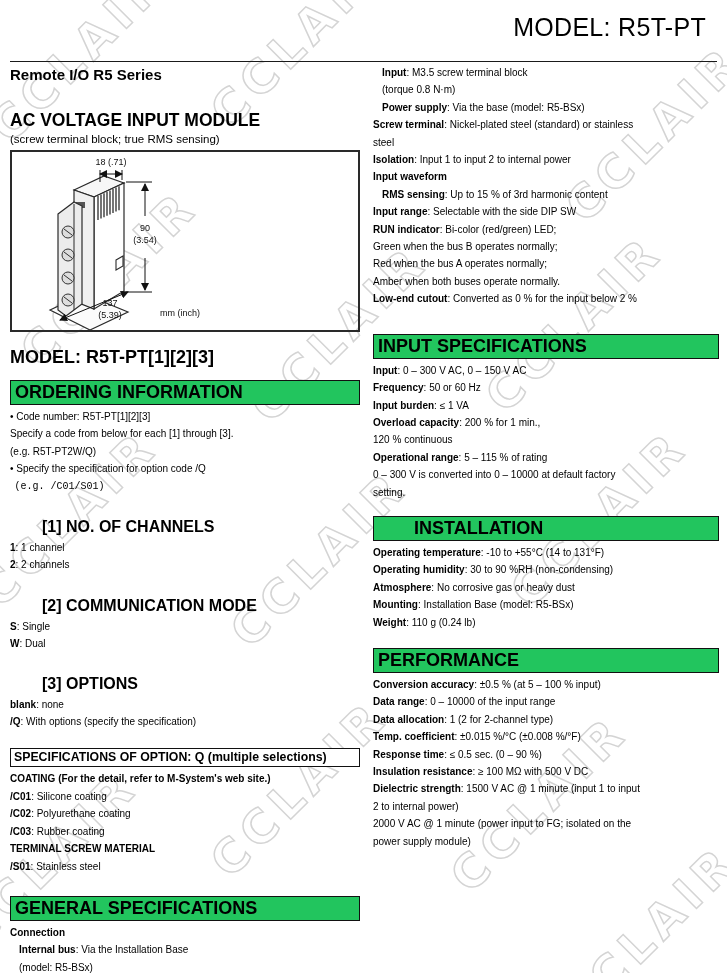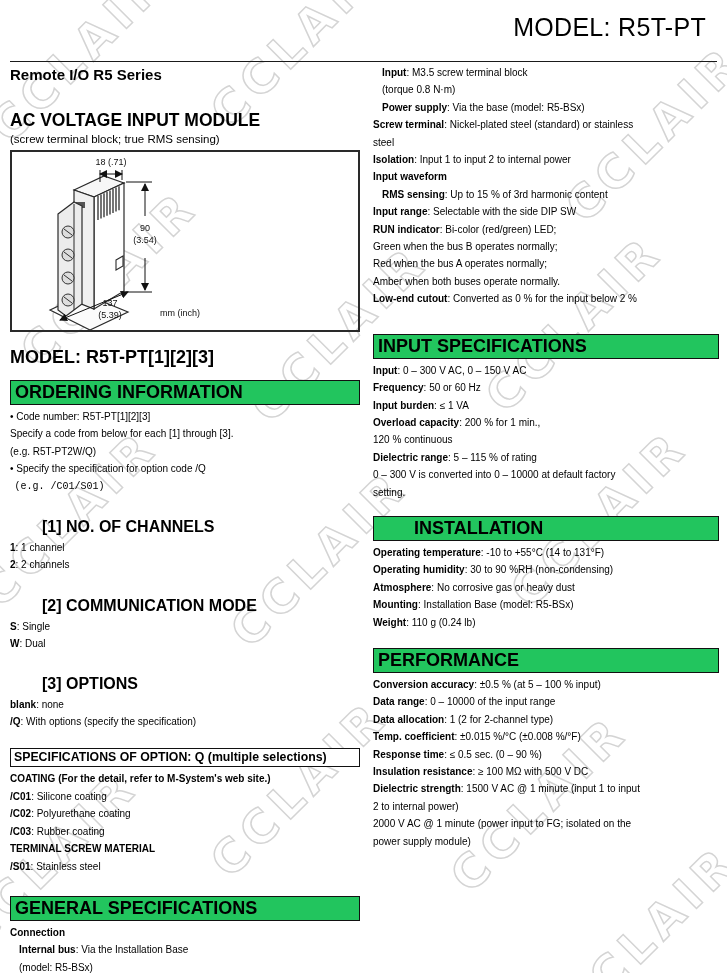--- a/index.html
+++ b/index.html
@@ -226,21 +226,21 @@
         </div>
 
       <div class="sec-header mt-inspec">INPUT SPECIFICATIONS</div>
       <div class="lines">
 
       <div class="line"><b>Input</b><span>: 0 – 300 V AC, 0 – 150 V AC</span></div>
           <div class="line"><b>Frequency</b><span>: 50 or 60 Hz</span></div>
           <div class="line"><b>Input burden</b><span>: ≤ 1 VA</span></div>
           <div class="line"><b>Overload capacity</b><span>: 200 % for 1 min.,</span></div>
           <div class="line"><b></b><span>120 % continuous</span></div>
-          <div class="line"><b>Dielectric range</b><span>: 5 – 115 % of rating</span></div>
+          <div class="line"><b>Operational range</b><span>: 5 – 115 % of rating</span></div>
           <div class="line"><b></b><span>0 – 300 V is converted into 0 – 10000 at default factory</span></div>
           <div class="line"><b></b><span>setting.</span></div>
         </div>
 
       <div class="sec-header mt-install">INSTALLATION</div>
       <div class="lines">
 
       <div class="line"><b>Operating temperature</b><span>: -10 to +55°C (14 to 131°F)</span></div>
           <div class="line"><b>Operating humidity</b><span>: 30 to 90 %RH (non-condensing)</span></div>
           <div class="line"><b>Atmosphere</b><span>: No corrosive gas or heavy dust</span></div>

